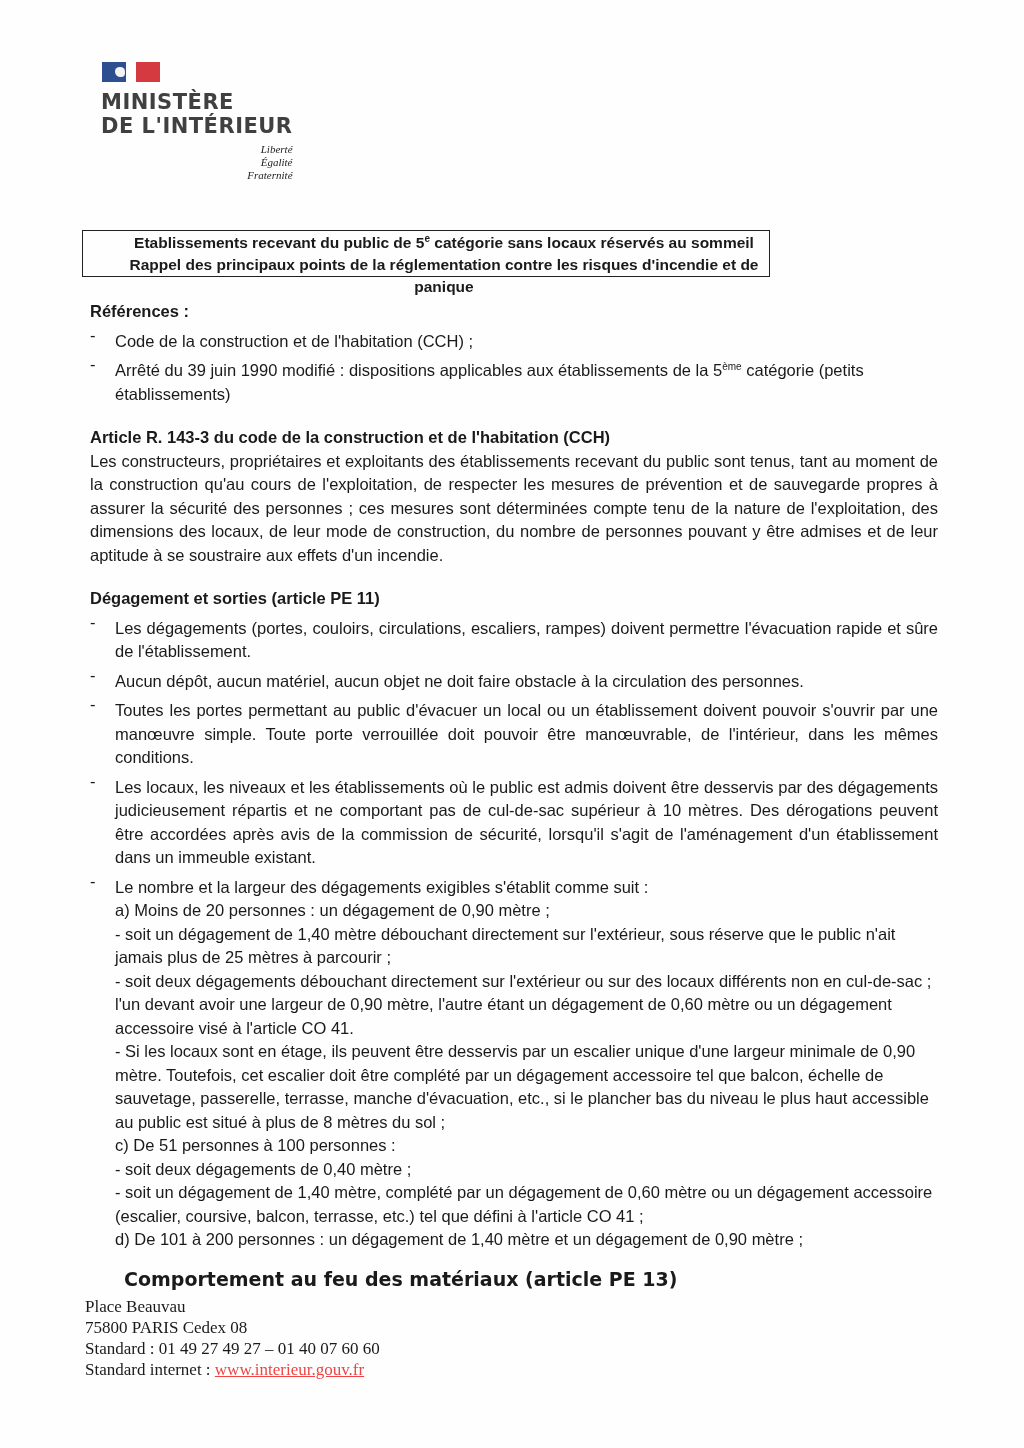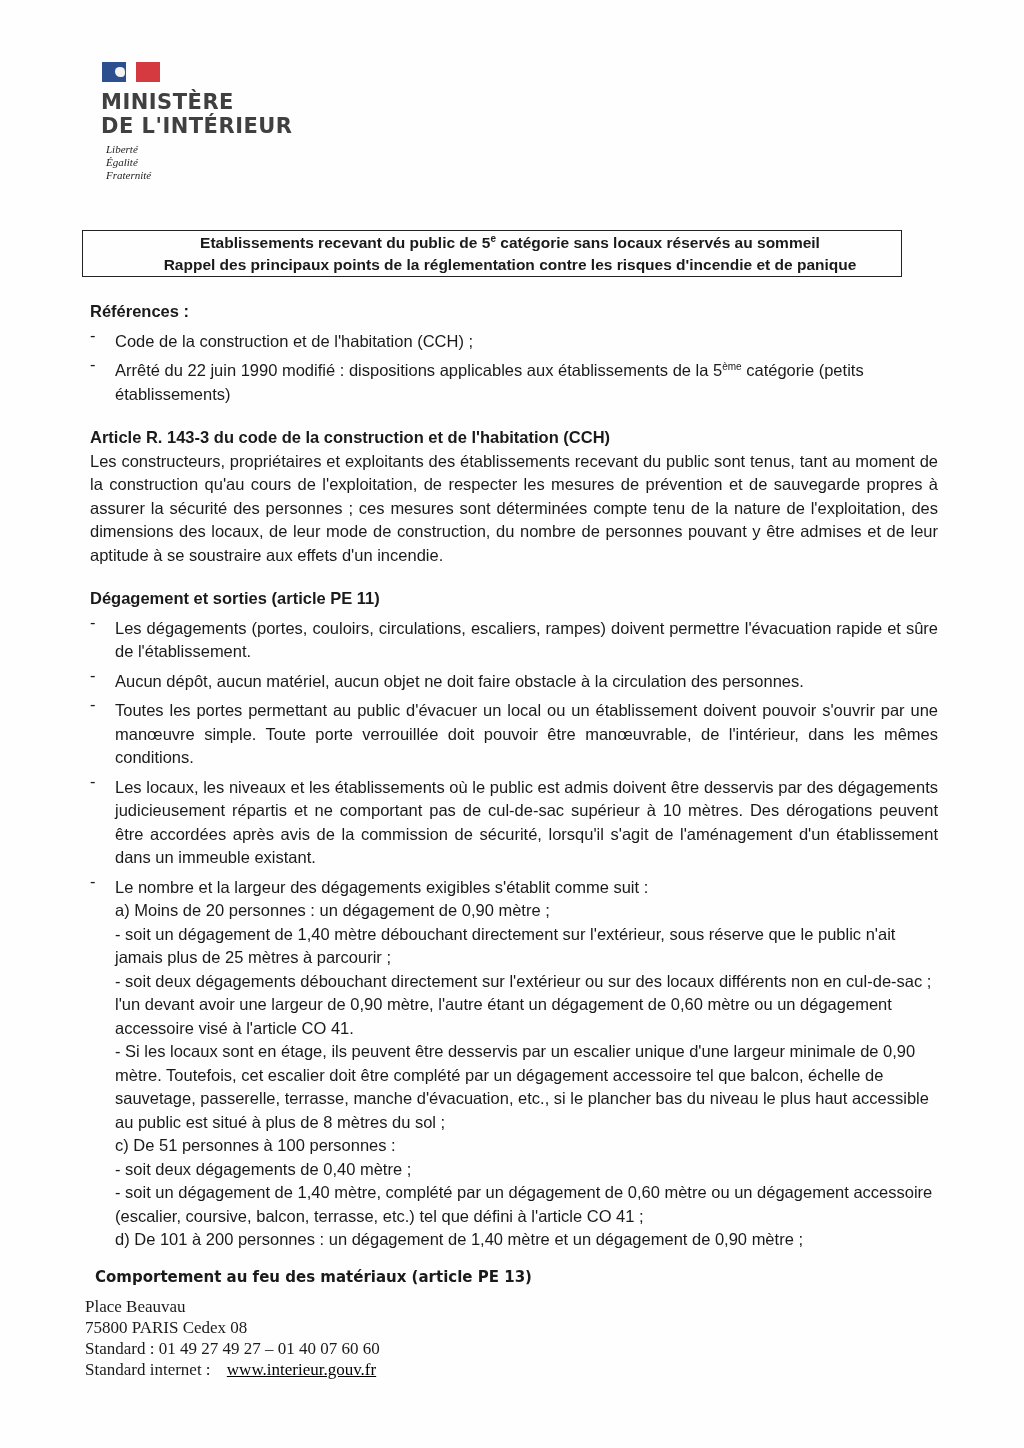--- a/index.html
+++ b/index.html
@@ -11,43 +11,43 @@
   .logo { position: absolute; left: 102px; top: 62px; }
   .flag { display: flex; width: 58px; height: 20px; margin-bottom: 8px; }
   .flag .blue { width: 24px; height: 20px; background: #2d4f8f; position: relative; }
   .flag .white { width: 10px; height: 20px; background: #ffffff; }
   .flag .red { width: 24px; height: 20px; background: #d43a3f; }
   .flag .blue .mar { position: absolute; right: 1px; top: 5px; width: 10px; height: 10px;
                      border-radius: 50% 50% 40% 60%; background: #f3f3f3; }
   .ministry { font-family: "DejaVu Sans", sans-serif; font-weight: bold; font-size: 21px;
               line-height: 24px; letter-spacing: 0.5px; color: #404040; margin-left: -1px; }
   .motto { font-family: "Liberation Serif", serif; font-style: italic; font-size: 11px;
-           line-height: 13px; color: #222; margin-top: 5px; margin-left: 4px; }
+           line-height: 13px; color: #222; margin-top: 5px; margin-left: 4px; text-align: right; }
 
   
-  .title-box { position: absolute; left: 82px; top: 230px; width: 820px; height: 47px;
+  .title-box { position: absolute; left: 82px; top: 230px; width: 688px; height: 47px;
                border: 1.5px solid #222; text-align: center; font-weight: bold;
                font-size: 15.5px; line-height: 22px; padding-top: 1px; box-sizing: border-box; padding-left: 36px; }
 
   .content { position: absolute; left: 90px; top: 300px; width: 848px; font-size: 16.5px; line-height: 23.5px; }
   .section { margin-bottom: 20px; }
   .h { font-weight: bold; font-size: 16.5px; line-height: 23.5px; }
   .bullet { display: flex; text-align: justify; }
   .bullet .dash { width: 25px; flex: 0 0 25px; }
   .bullet .txt { flex: 1; margin-top: 6px; }
   .sub { padding-left: 25px; text-align: left; }
   .sup { font-size: 10px; vertical-align: super; line-height: 0; }
   .justify { text-align: justify; }
 
-  .last-heading { position: absolute; left: 95px; top: 1268px; font-family: "DejaVu Sans", sans-serif;
-                  font-weight: bold; font-size: 15px; text-align: right; }
+  .last-heading { position: absolute; left: 124px; top: 1268px; font-family: "DejaVu Sans", sans-serif;
+                  font-weight: bold; font-size: 19px; text-align: right; }
 
   .footer { position: absolute; left: 85px; top: 1296px; font-family: Liberation Serif, serif;
             font-size: 17px; line-height: 21px; color: #1a1a1a; }
-  .footer a { color: #000000; text-decoration: underline; margin-left: 12px; }
+  .footer a { color: #ef4444; text-decoration: underline; }
 </style>
 </head>
 <body>
 
 <div class="page">
 
   <div class="logo">
     <div class="flag">
       <div class="blue">
           <div class="mar"></div>
@@ -74,21 +74,21 @@
   <div class="content">
 
     <div class="section">
       <div class="h">Références :</div>
       <div class="bullet">
         <span class="dash">-</span>
           <span class="txt">Code de la construction et de l'habitation (CCH) ;</span>
       </div>
       <div class="bullet">
         <span class="dash">-</span>
-          <span class="txt" style="text-align:left"><span>Arrêté du 22 juin 1990 modifié : dispositions applicables aux établissements de la 5</span><span class="sup">ème</span><span> catégorie (petits établissements)</span></span>
+          <span class="txt" style="text-align:left"><span>Arrêté du 39 juin 1990 modifié : dispositions applicables aux établissements de la 5</span><span class="sup">ème</span><span> catégorie (petits établissements)</span></span>
       </div>
     </div>
 
     <div class="section">
       <div class="h">Article R. 143-3 du code de la construction et de l'habitation (CCH)</div>
       <div class="justify">Les constructeurs, propriétaires et exploitants des établissements recevant du public sont tenus, tant au moment de la construction qu'au cours de l'exploitation, de respecter les mesures de prévention et de sauvegarde propres à assurer la sécurité des personnes ; ces mesures sont déterminées compte tenu de la nature de l'exploitation, des dimensions des locaux, de leur mode de construction, du nombre de personnes pouvant y être admises et de leur aptitude à se soustraire aux effets d'un incendie.</div>
     </div>
 
     <div class="section">
       <div class="h">Dégagement et sorties (article PE 11)</div>

